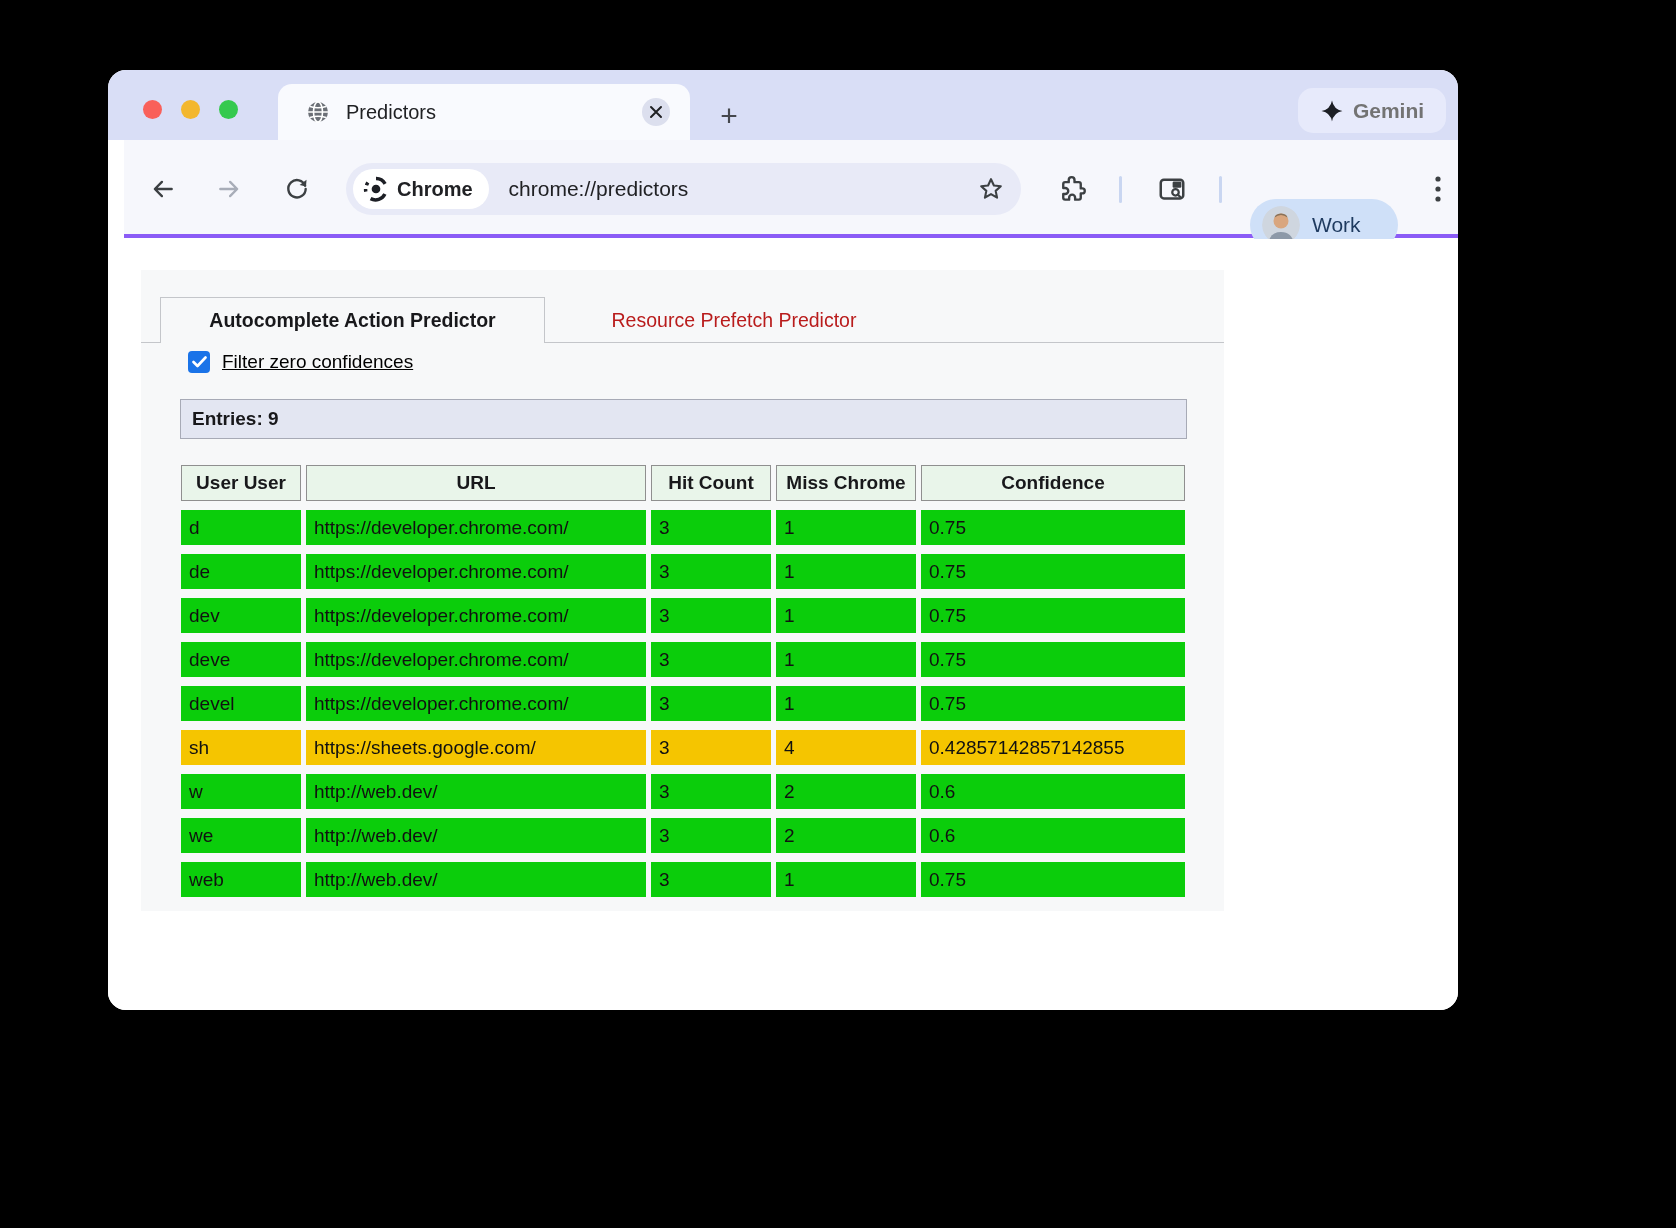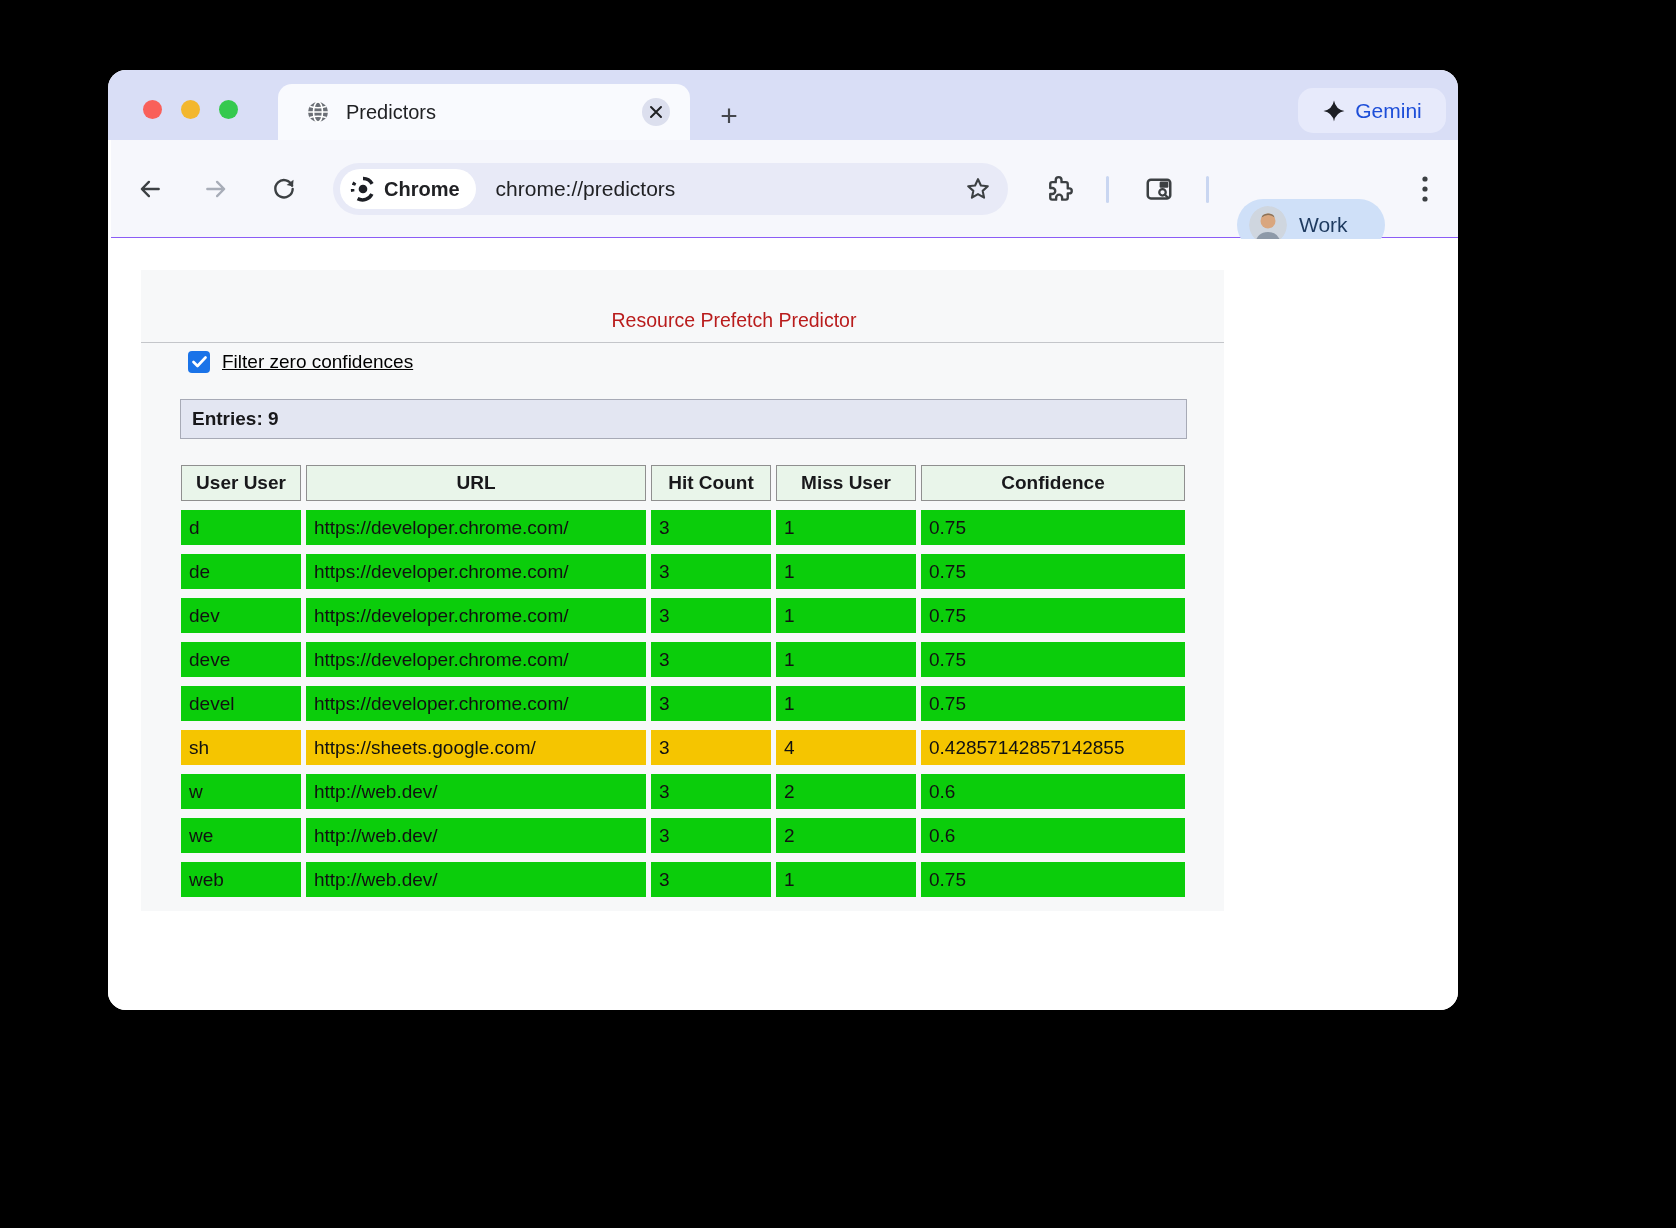--- a/index.html
+++ b/index.html
@@ -24,25 +24,25 @@
   .tab-title { margin-left:16px; font-size:20px; color:#202124; }
   .tab-close { margin-left:auto; margin-right:20px; width:28px; height:28px; border-radius:50%;
                background:#dcdfee; display:flex; align-items:center; justify-content:center; }
   .newtab { position:absolute; left:600px; top:25px; width:42px; height:42px;
             display:flex; align-items:center; justify-content:center; font-size:30px;
             color:#45474d; font-weight:300; border-radius:50%; }
 
   .gemini { position:absolute; left:1190px; top:18px; width:148px; height:45px;
             background:#e7eafb; border-radius:15px; display:flex; align-items:center;
             justify-content:center; gap:9px; }
-  .gemini span { font-size:21px; color:#1d4ed8; font-weight:400; }
+  .gemini span { font-size:21px; color:#737373; font-weight:700; }
 
   
-  .toolbar { position:absolute; left:3px; top:70px; width:100%; height:98px;
-             background:#f6f7fc; border-bottom:1px solid #8b5cf6; }
+  .toolbar { position:absolute; left:16px; top:70px; width:100%; height:98px;
+             background:#f6f7fc; border-bottom:4px solid #8b5cf6; }
   .navbtn { position:absolute; top:29px; width:40px; height:40px; display:flex;
             align-items:center; justify-content:center; border-radius:50%; }
   .nav-back { left:19px; }
   .nav-fwd  { left:85px; }
   .nav-reload { left:153px; }
 
   .addressbar { position:absolute; left:222px; top:23px; width:675px; height:52px;
                 background:#e8eaf7; border-radius:26px; display:flex; align-items:center; }
   .chip { margin-left:7px; height:40px; background:#fff; border-radius:20px;
           display:flex; align-items:center; padding:0 16px 0 10px; gap:8px; }
@@ -209,20 +209,23 @@
           <circle cx="4" cy="15" r="2.6" fill="#3c4043"></circle>
           <circle cx="4" cy="25" r="2.6" fill="#3c4043"></circle>
         </svg>
       </div>
     </div>
 
     <div class="viewport">
       <div class="card">
 
         <div class="ptab-line"></div>
+        <div class="ptab-active">
+          <span>Autocomplete Action Predictor</span>
+        </div>
         <div class="ptab-inactive">
           <span>Resource Prefetch Predictor</span>
         </div>
 
         <div class="filter-row">
           <span class="checkbox">
             <svg width="15" height="12" viewBox="0 0 15 12">
               <polyline points="1.5,6 5.5,10 13.5,1.5" fill="none" stroke="#fff" stroke-width="2.6" stroke-linecap="round" stroke-linejoin="round"></polyline>
             </svg>
           </span>
@@ -239,21 +242,21 @@
               <col class="c1">
               <col class="c2">
               <col class="c3">
               <col class="c4">
           </colgroup>
           <thead>
             <tr>
               <th>User User</th>
               <th>URL</th>
               <th>Hit Count</th>
-              <th>Miss User</th>
+              <th>Miss Chrome</th>
               <th>Confidence</th>
             </tr>
           </thead>
           <tbody id="pred-body">
               <tr>
                 <td style="background: rgb(11, 205, 11);">d</td>
                 <td style="background: rgb(11, 205, 11);">https://developer.chrome.com/</td>
                 <td style="background: rgb(11, 205, 11);">3</td>
                 <td style="background: rgb(11, 205, 11);">1</td>
                 <td style="background: rgb(11, 205, 11);">0.75</td>

